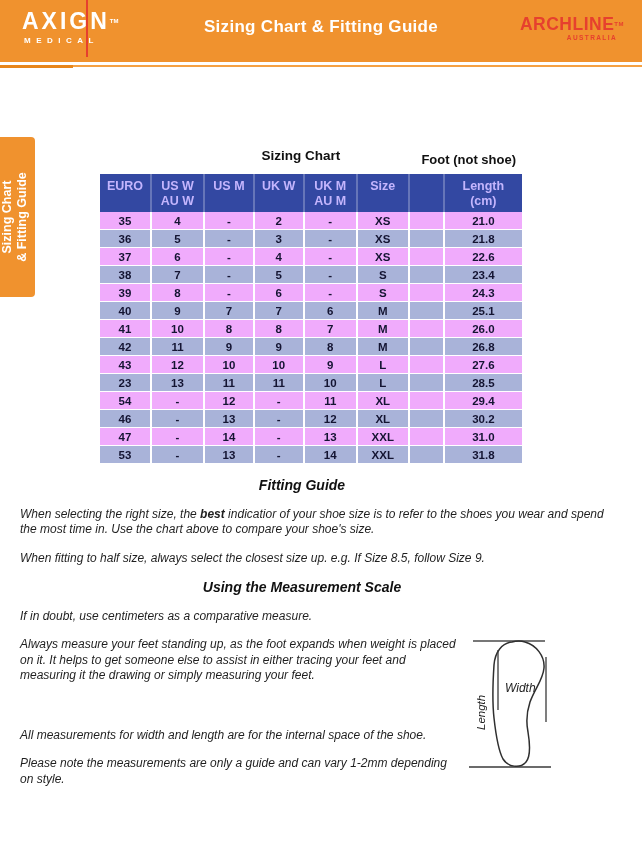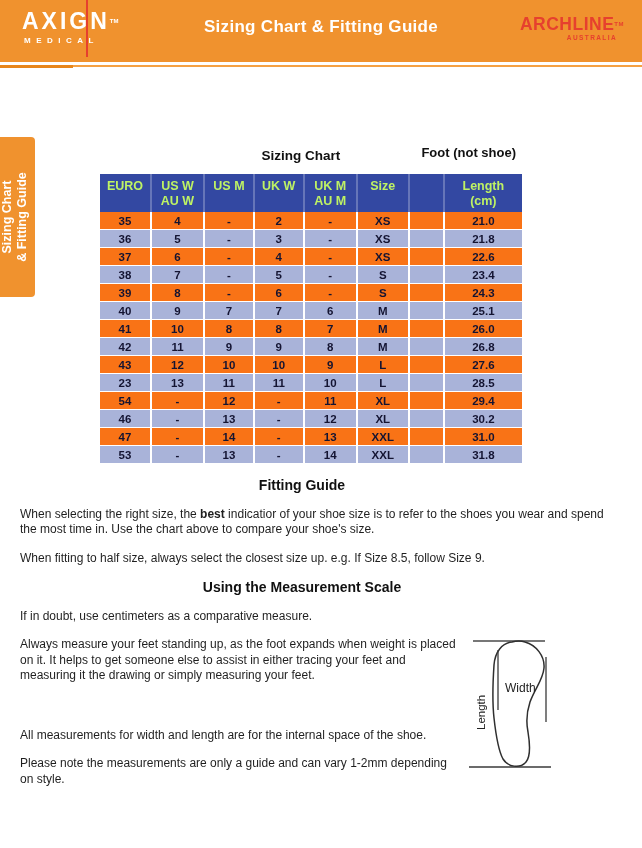--- a/index.html
+++ b/index.html
@@ -28,41 +28,41 @@
   .side-tab { position:absolute; left:0; top:137px; width:35px; height:160px; background:#F0922E; border-radius:0 4px 4px 0; }
   .side-tab-inner { position:absolute; left:50%; top:50%; width:160px; height:36px;
     transform:translate(-50%,-50%) rotate(-90deg); text-align:center;
     color:#fff; font-weight:700; font-size:12.5px; line-height:15px; }
   .side-tab-inner span { display:block; }
 
   
   .chart-section { margin:76px 20px 0 100px; width:422px; }
   .chart-titles { position:relative; height:28px; }
   .chart-title { text-align:center; font-size:13.5px; font-weight:700; color:#111; padding-top:4px; padding-right:20px; }
-  .foot-label { position:absolute; right:6px; bottom:12px; font-size:13px; font-weight:700; color:#111;margin-top:20px; }
+  .foot-label { position:absolute; right:6px; bottom:5px; font-size:13px; font-weight:700; color:#111;margin-top:20px; }
 
   table.sizing { width:422px; border-collapse:separate; border-spacing:0; table-layout:fixed; margin-top:2px; }
   table.sizing col.c1{width:12.3%} table.sizing col.c2{width:12.6%}
   table.sizing col.c3{width:11.8%} table.sizing col.c4{width:11.8%}
   table.sizing col.c5{width:12.6%} table.sizing col.c6{width:12.3%}
   table.sizing col.c7{width:8.3%}  table.sizing col.c8{width:18.3%}
-  table.sizing th { background:#3348A2; color:#bef264; font-size:12.5px; font-weight:700;
+  table.sizing th { background:#3348A2; color:#c4b5fd; font-size:12.5px; font-weight:700;
     height:38px; vertical-align:top; padding-top:5px; text-align:center;
     border-right:2px solid rgba(255,255,255,0.25); }
   table.sizing th:last-child { border-right:none; }
   table.sizing th span { display:block; line-height:15px; }
   table.sizing td { height:18px; text-align:center; vertical-align:middle;
     font-size:11.5px; font-weight:700; color:#141432;
     border-right:2px solid #fff; border-bottom:1px solid #fff; }
   table.sizing td:last-child { border-right:none; }
-  table.sizing tr.row-a td { background:#f97316; }
+  table.sizing tr.row-a td { background:#f0abfc; }
   table.sizing tr.row-b td { background:#A9B3D9; }
 
   
-  .text-content { padding:0 22px 0 20px; font-size:12px; line-height:15.5px; color:#1f1f1f; }
+  .text-content { padding:0 22px 0 20px; font-size:12px; line-height:15.5px; color:#1f1f1f;font-style:italic; }
   .text-content h3 { font-size:14px; font-weight:700; color:#111; text-align:center; padding-right:36px; margin-top:14px; }
   .text-content p { margin-top:13px; }
   .text-content p.p-half { margin-top:13px; }
   .text-content p.p-gap { margin-top:44px; }
   .bold { font-weight:700; }
 
   
   .foot-diagram { float:right; width:152px; height:148px; margin:6px 0 0 8px; }
 </style>
 </head>

